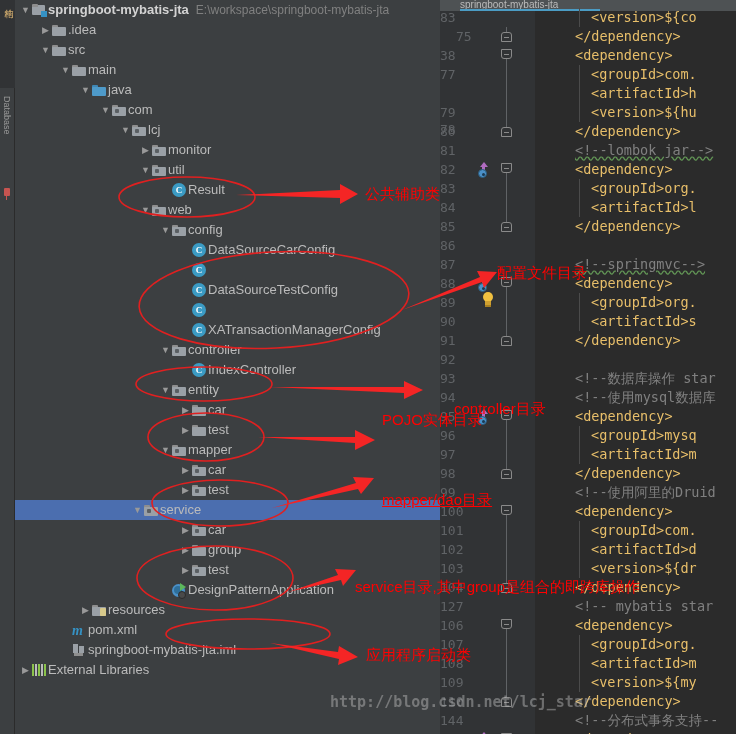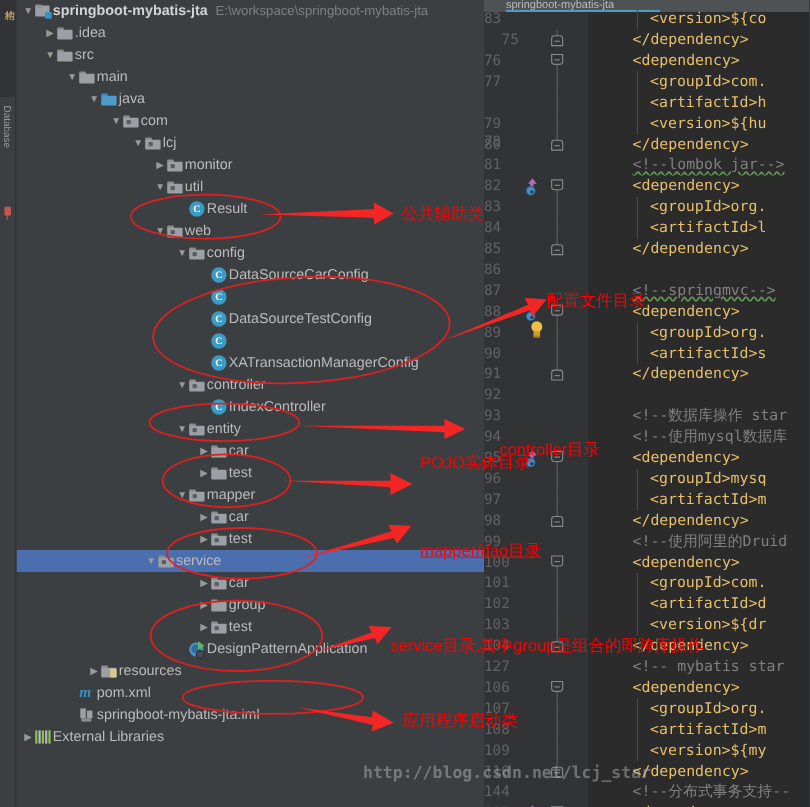--- a/index.html
+++ b/index.html
@@ -411,21 +411,21 @@
     <div id="code-body">
         <div class="ln" style="left:0px;top:8px;">83</div>
         <div class="codeline tag" style="left:151px;top:8px;">&lt;version&gt;${co</div>
         <div class="indl" style="left:139px;top:8px;height:19px;"></div>
         <div class="ln" style="left:16px;top:27px;">75</div>
         <div class="fold" style="top:27px;">
           <span class="vl" style="top:0;height:9px;"></span>
           <span class="sq sqtop"></span>
         </div>
         <div class="codeline tag" style="left:135px;top:27px;">&lt;/dependency&gt;</div>
-        <div class="ln" style="left:0px;top:46px;">76</div>
+        <div class="ln" style="left:0px;top:46px;">38</div>
         <div class="fold" style="top:46px;">
           <span class="vl" style="top:9px;height:10px;"></span>
           <span class="sq sqbot"></span>
         </div>
         <div class="codeline tag" style="left:135px;top:46px;">&lt;dependency&gt;</div>
         <div class="ln" style="left:0px;top:65px;">77</div>
         <div class="fold" style="top:65px;">
           <span class="vl"></span>
         </div>
         <div class="codeline tag" style="left:151px;top:65px;">&lt;groupId&gt;com.</div>

